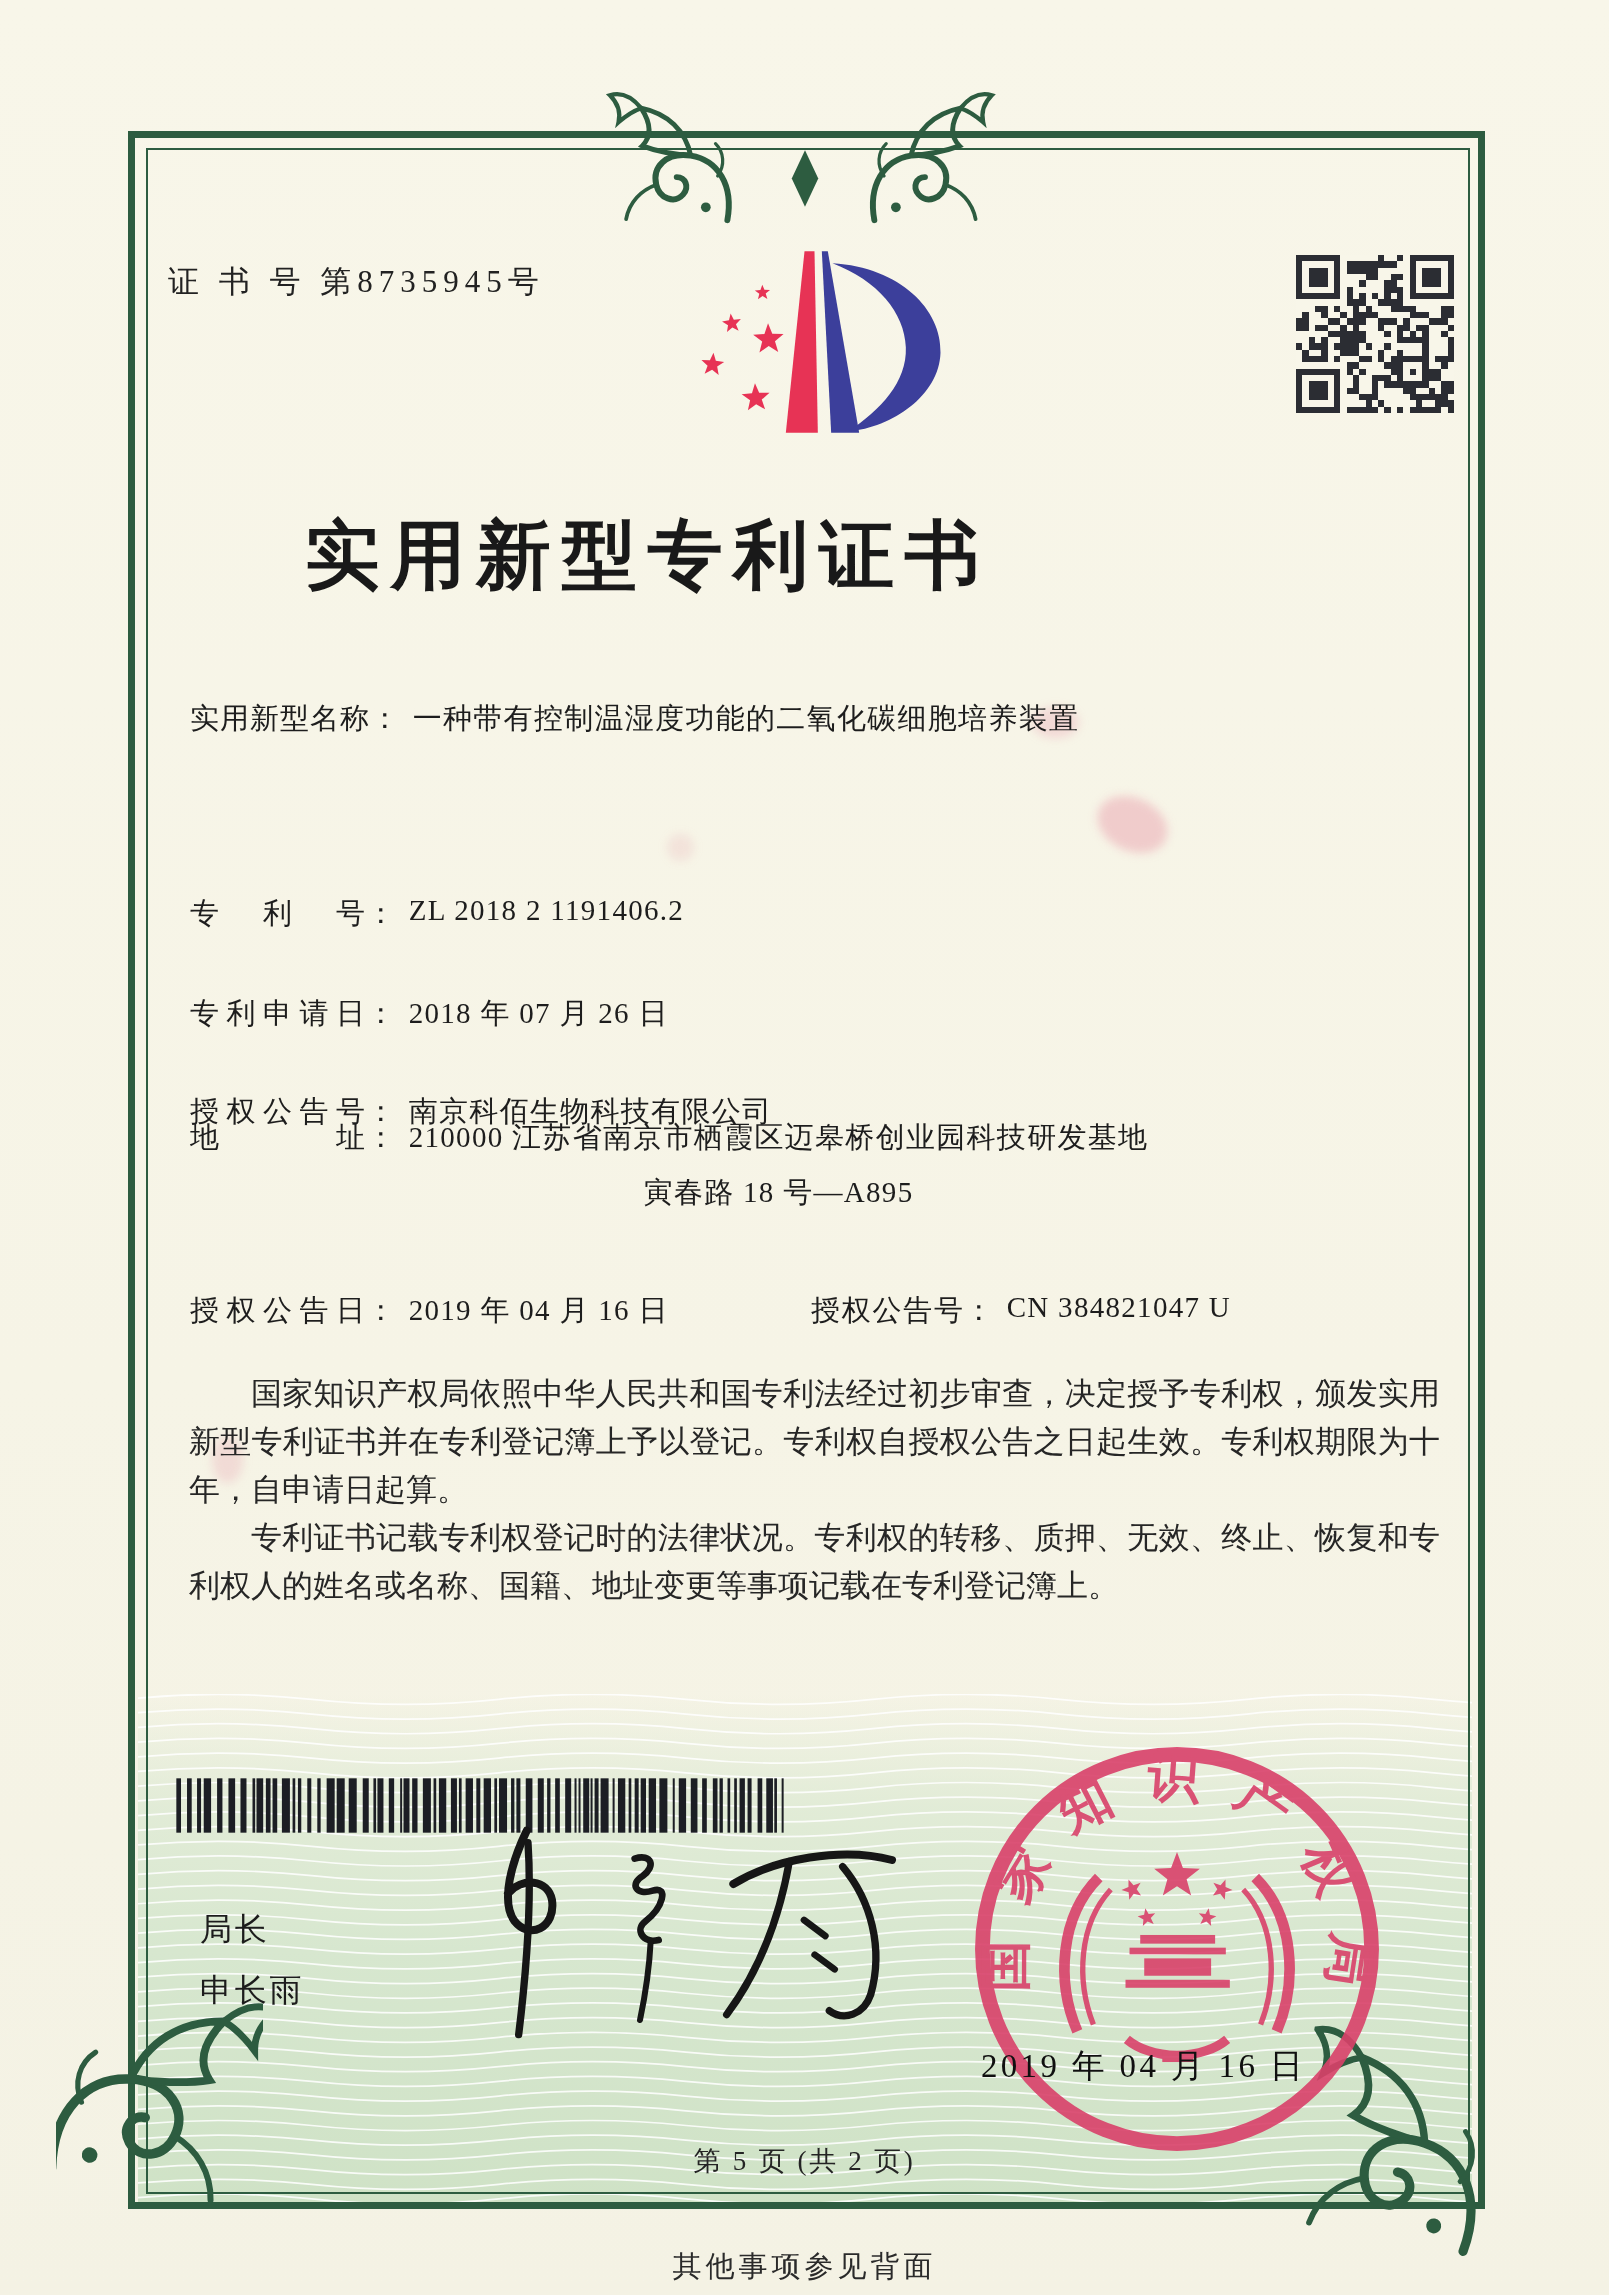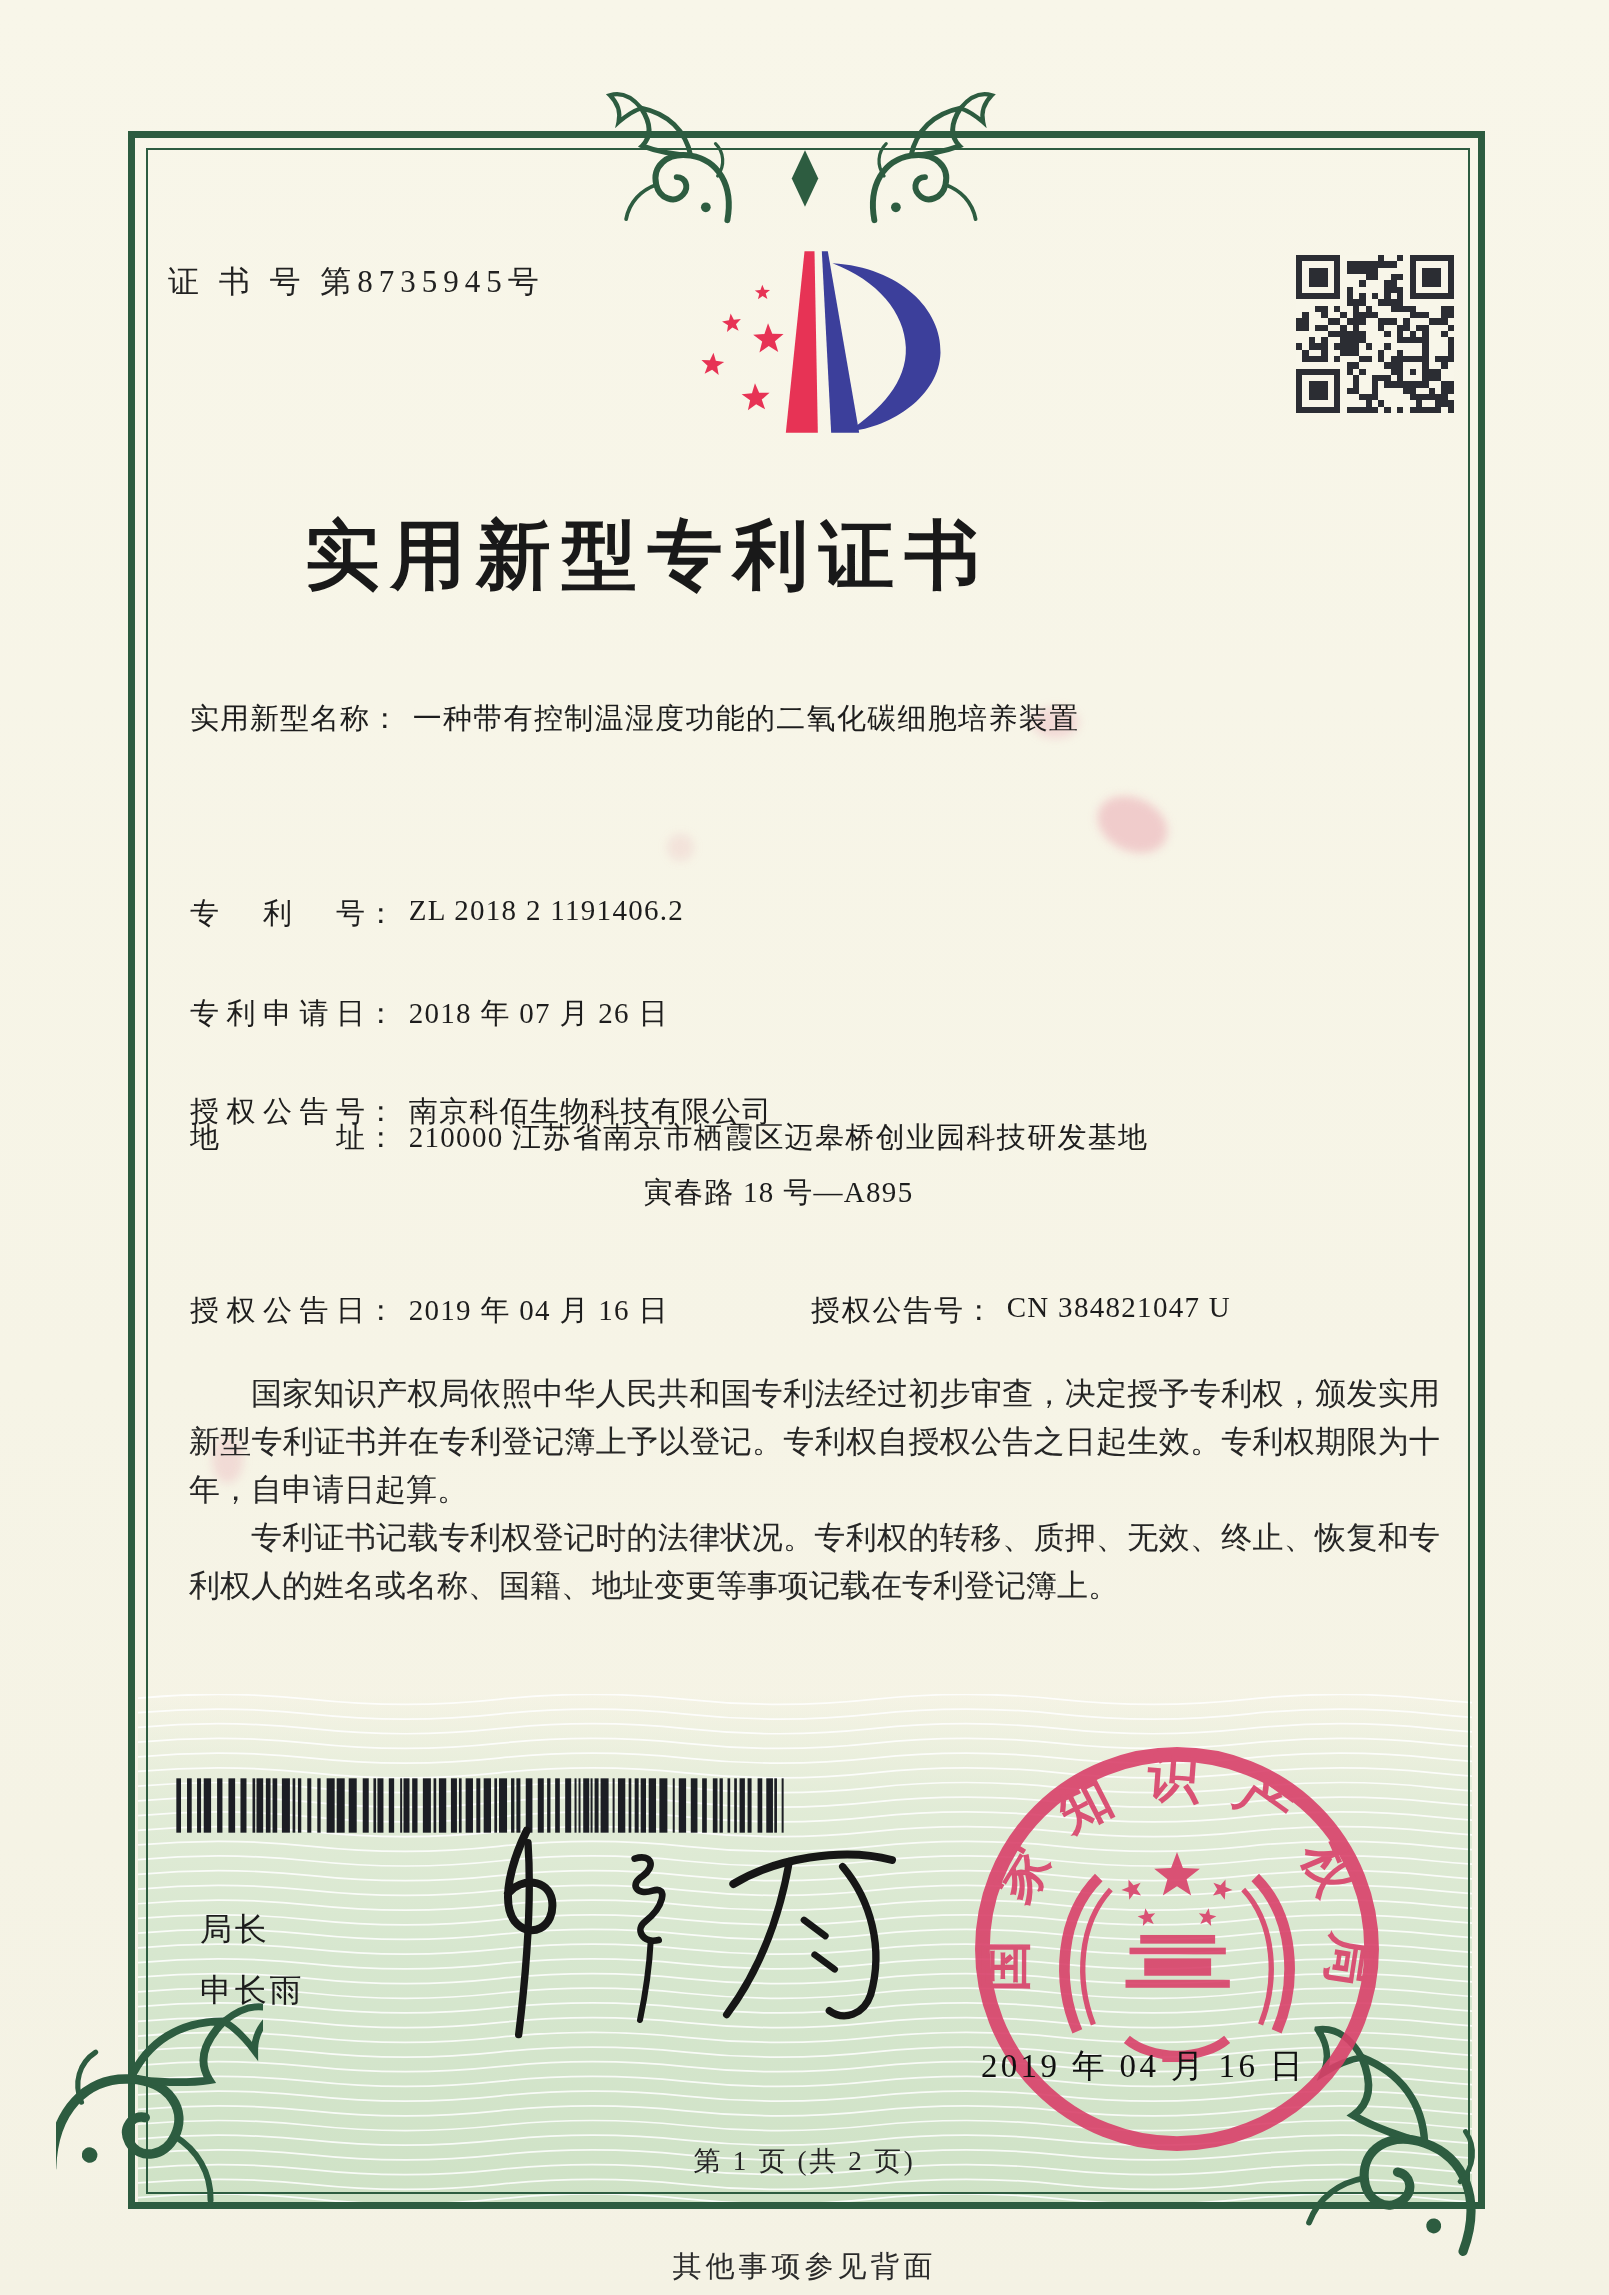--- a/index.html
+++ b/index.html
@@ -527,17 +527,17 @@
       <rect x="246" y="315" width="144" height="10" stroke="none"></rect>
       <rect x="268" y="331" width="100" height="26" stroke="none"></rect>
       <rect x="240" y="363" width="156" height="12" stroke="none"></rect>
       <path fill="none" stroke-width="14" d="M242 452 A96 64 0 0 0 392 452"></path>
       <rect x="295" y="470" width="46" height="16" stroke="none"></rect>
     </g>
   </svg>
 
   <div id="seal-date" class="abs">2019 年 04 月 16 日</div>
 
-  <div id="page-num" class="abs">第 1 页 (共 2 页)</div>
+  <div id="page-num" class="abs">第 5 页 (共 2 页)</div>
   <div id="footer-note" class="abs">其他事项参见背面</div>
 
 </div>
 
 
 </body></html>

